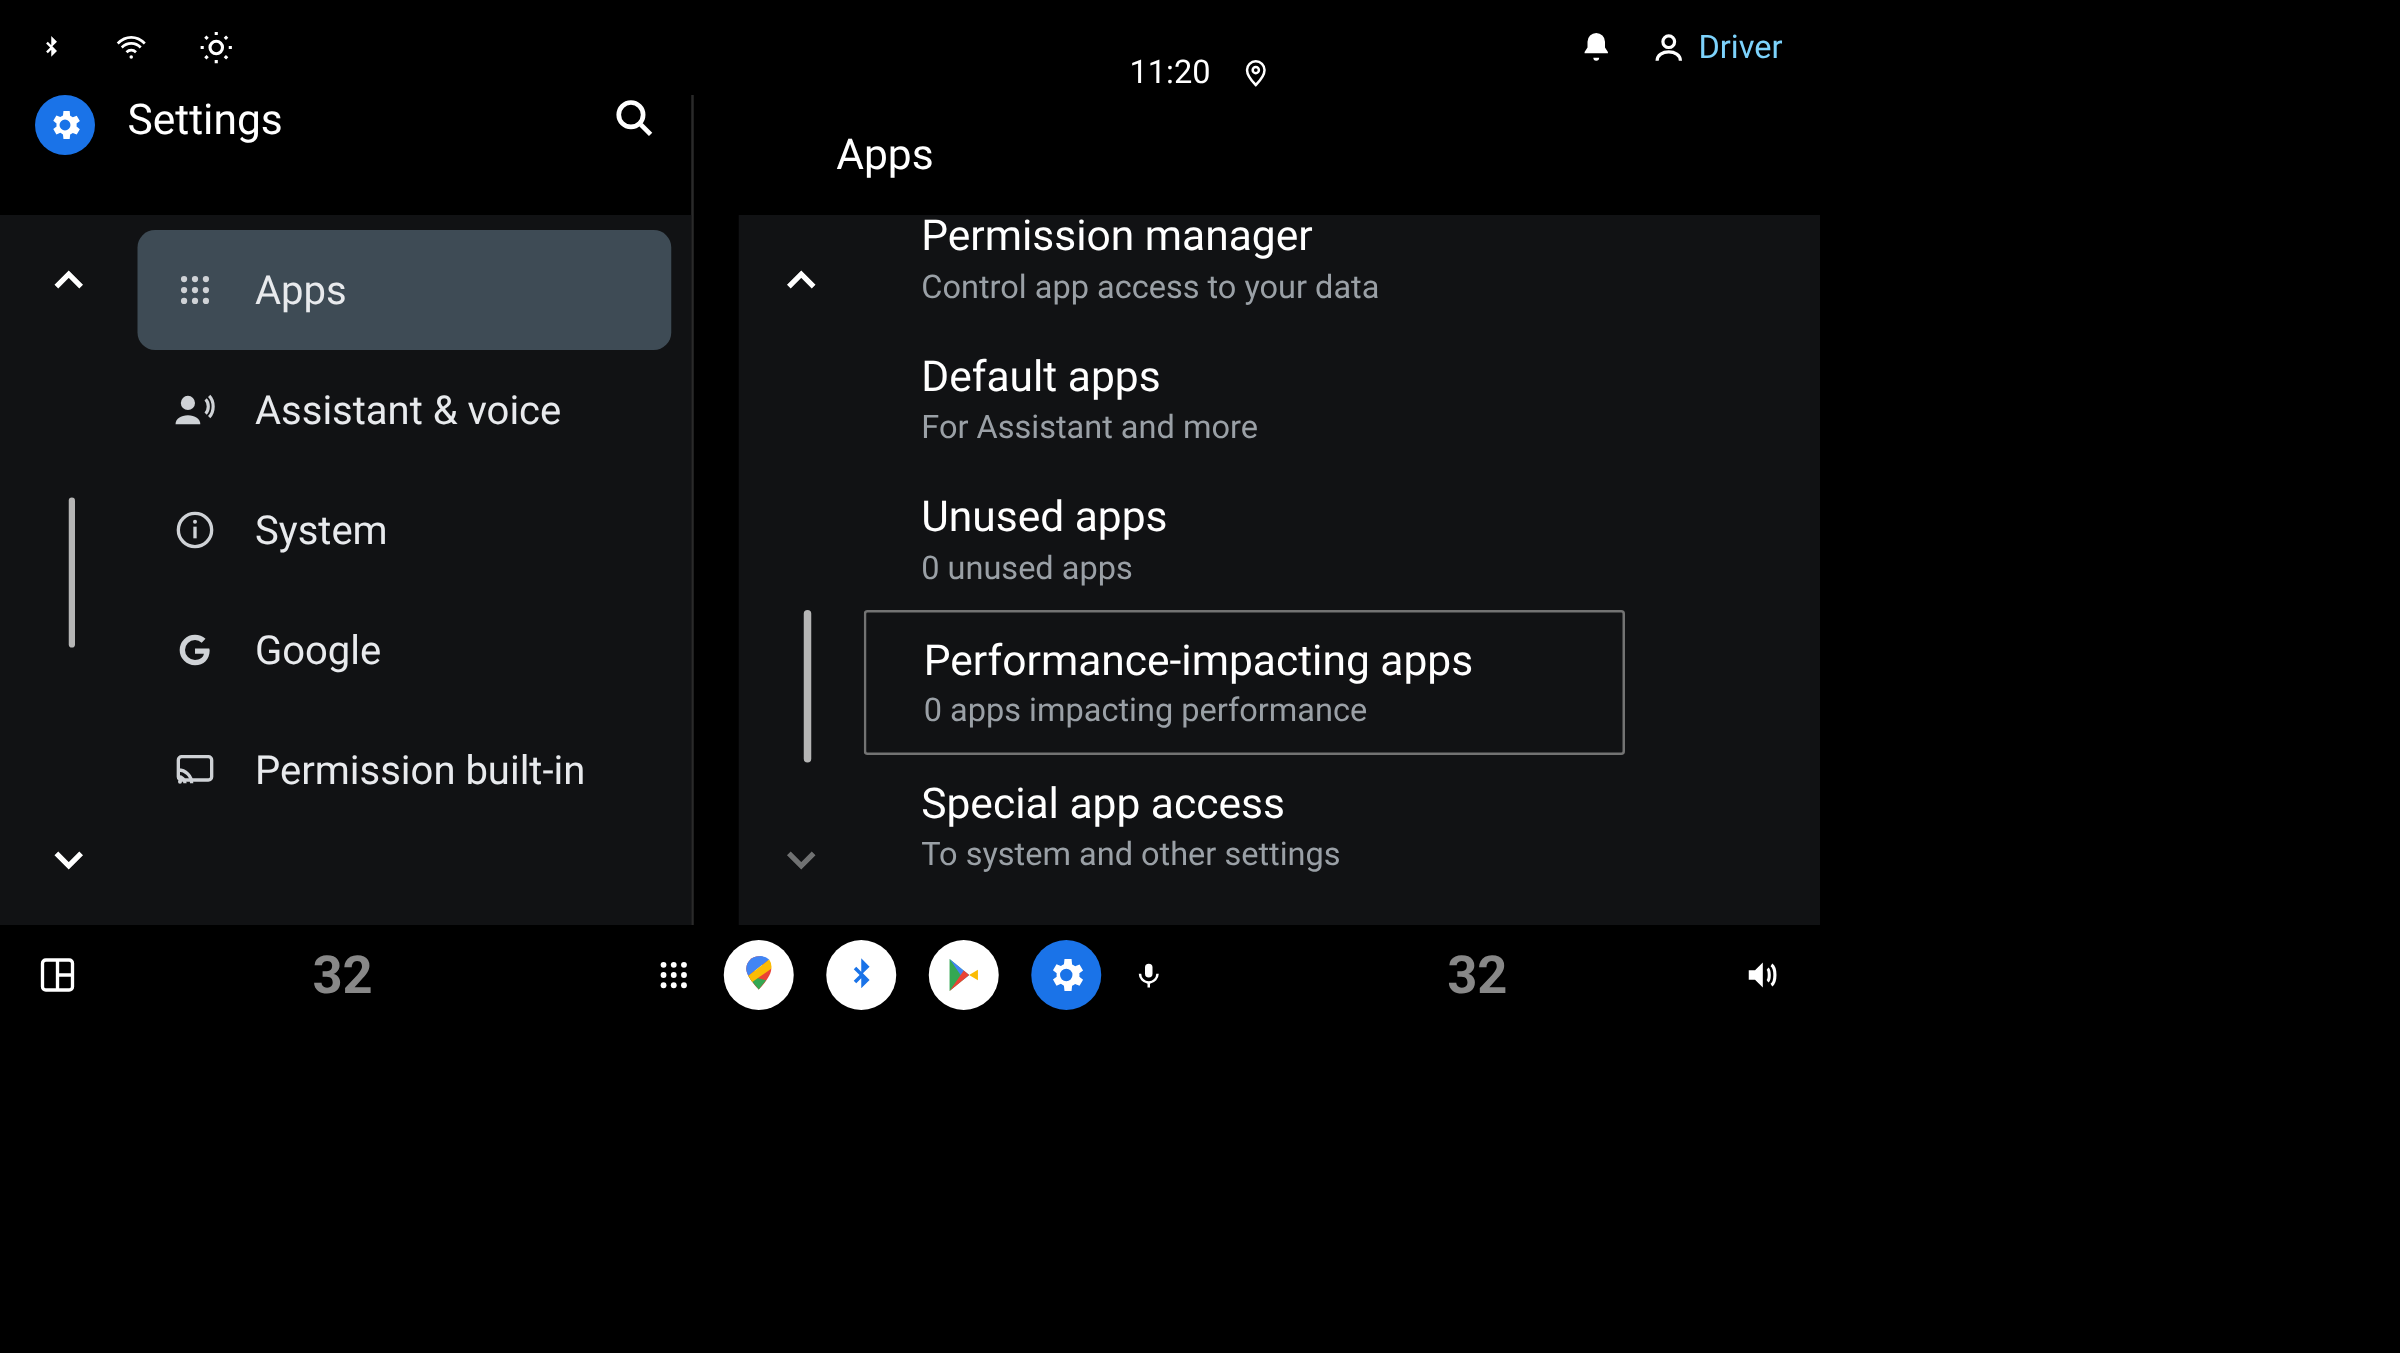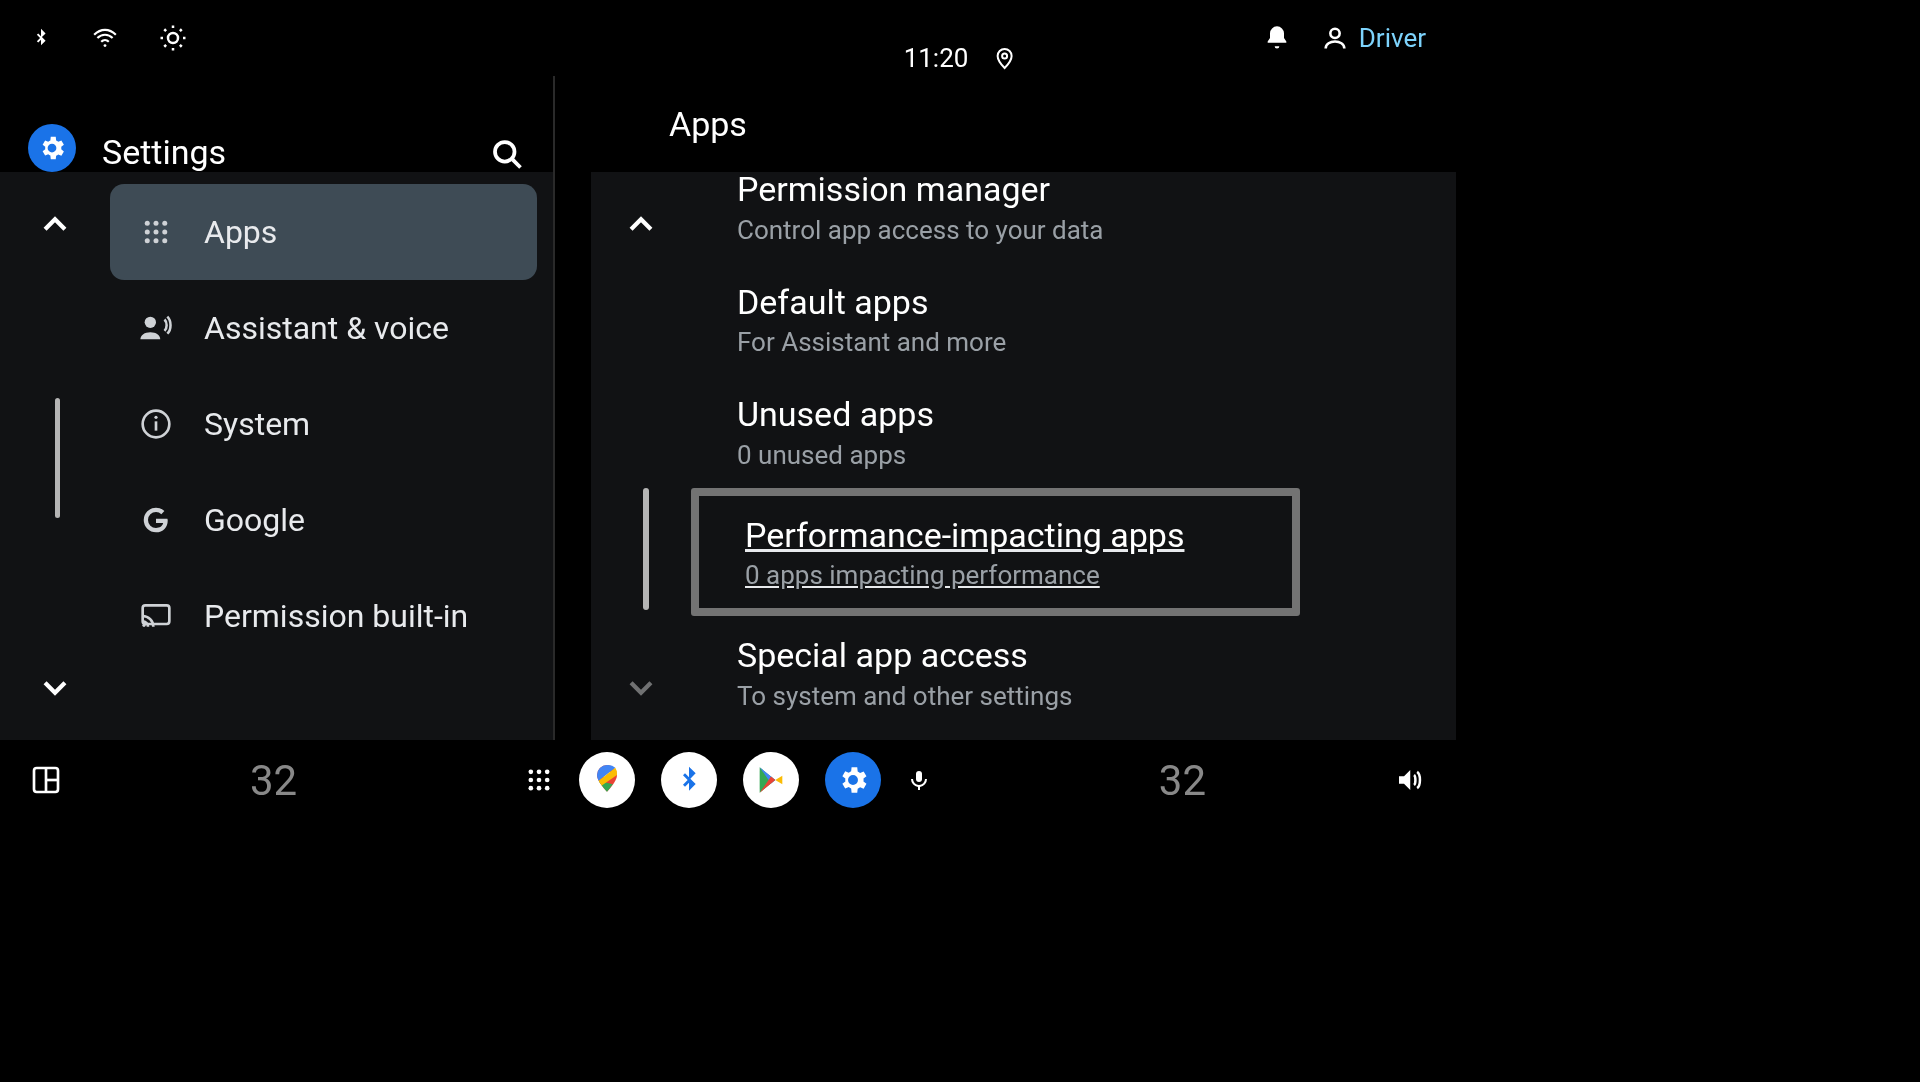--- a/index.html
+++ b/index.html
@@ -35,21 +35,21 @@
   }
   .left-pane {
     width: 555px;
     border-right: 2px solid #2a2a2a;
     display:flex;
     flex-direction:column;
   }
   .pane-header {
     height: 96px;
     display:flex;
-    align-items:flex-end;
+    align-items:flex-start;
     padding: 0 28px;
     gap: 26px;
   }
   .pane-title { font-size: 34px; color:#fff; font-weight:400;}
   .search-btn { margin-left:auto; }
   .gear-circle {
     width:48px; height:48px; border-radius:50%;
     background:#1a73e8; display:flex; align-items:center; justify-content:center;
   }
 
@@ -130,34 +130,33 @@
     overflow:hidden;
   }
   .detail-item {
     padding: 18px 30px 18px 46px;
     margin-left:0;
   }
   .detail-item.partial-top { padding-top:0; margin-top:-4px;}
   .detail-title { font-size:34px; color:#fff; font-weight:400; line-height:1.25;}
   .detail-sub { font-size:26px; color:#9aa0a6; margin-top:4px;}
   .highlight {
-    border: 8px solid #737373;
+    border: 2px solid #737373;
     border-radius:3px;
-    text-decoration:underline;
   }
 
   .nav-bar {
     height:80px;
     background:#000;
     display:flex;
     align-items:center;
     padding:0 30px;
     position:relative;
   }
-  .nav-temp { font-size:42px; color:#888; font-weight:400;}
+  .nav-temp { font-size:42px; color:#888; font-weight:700;}
   .nav-center {
     position:absolute;
     left:50%;
     transform:translateX(-50%);
     display:flex;
     align-items:center;
     gap:26px;
   }
   .app-launcher-dots { color:#fff; }
   .round-icon {

